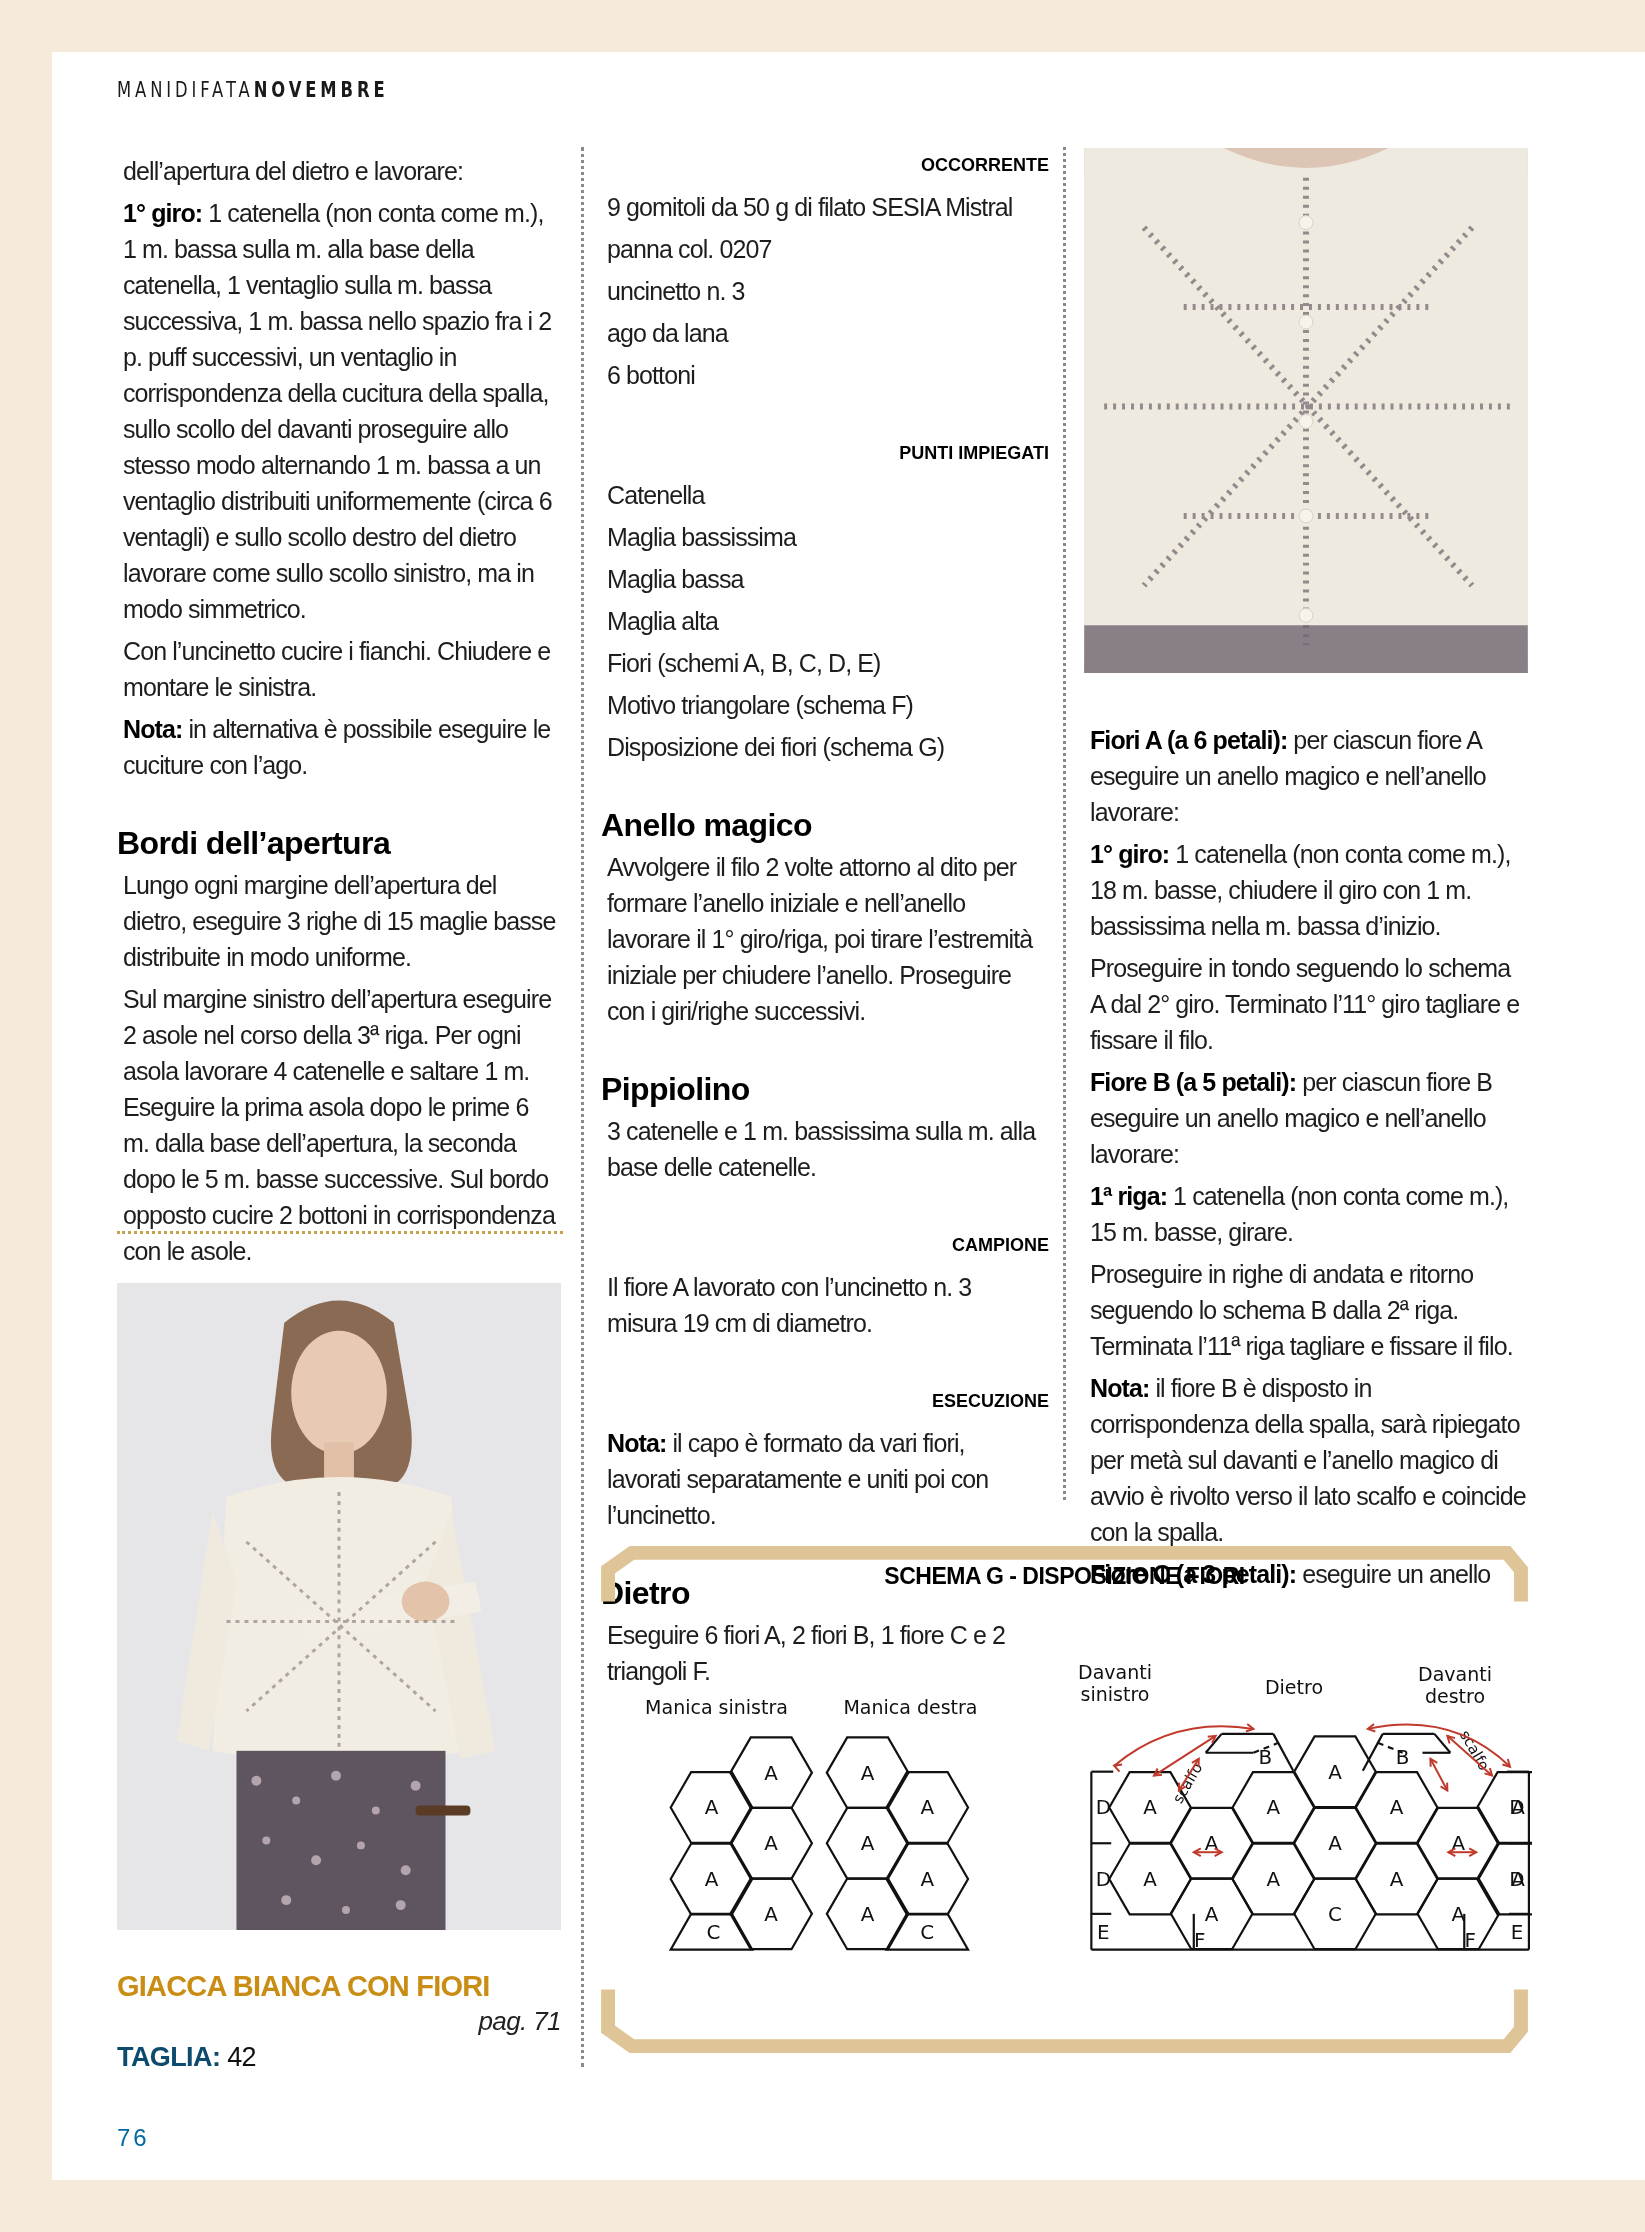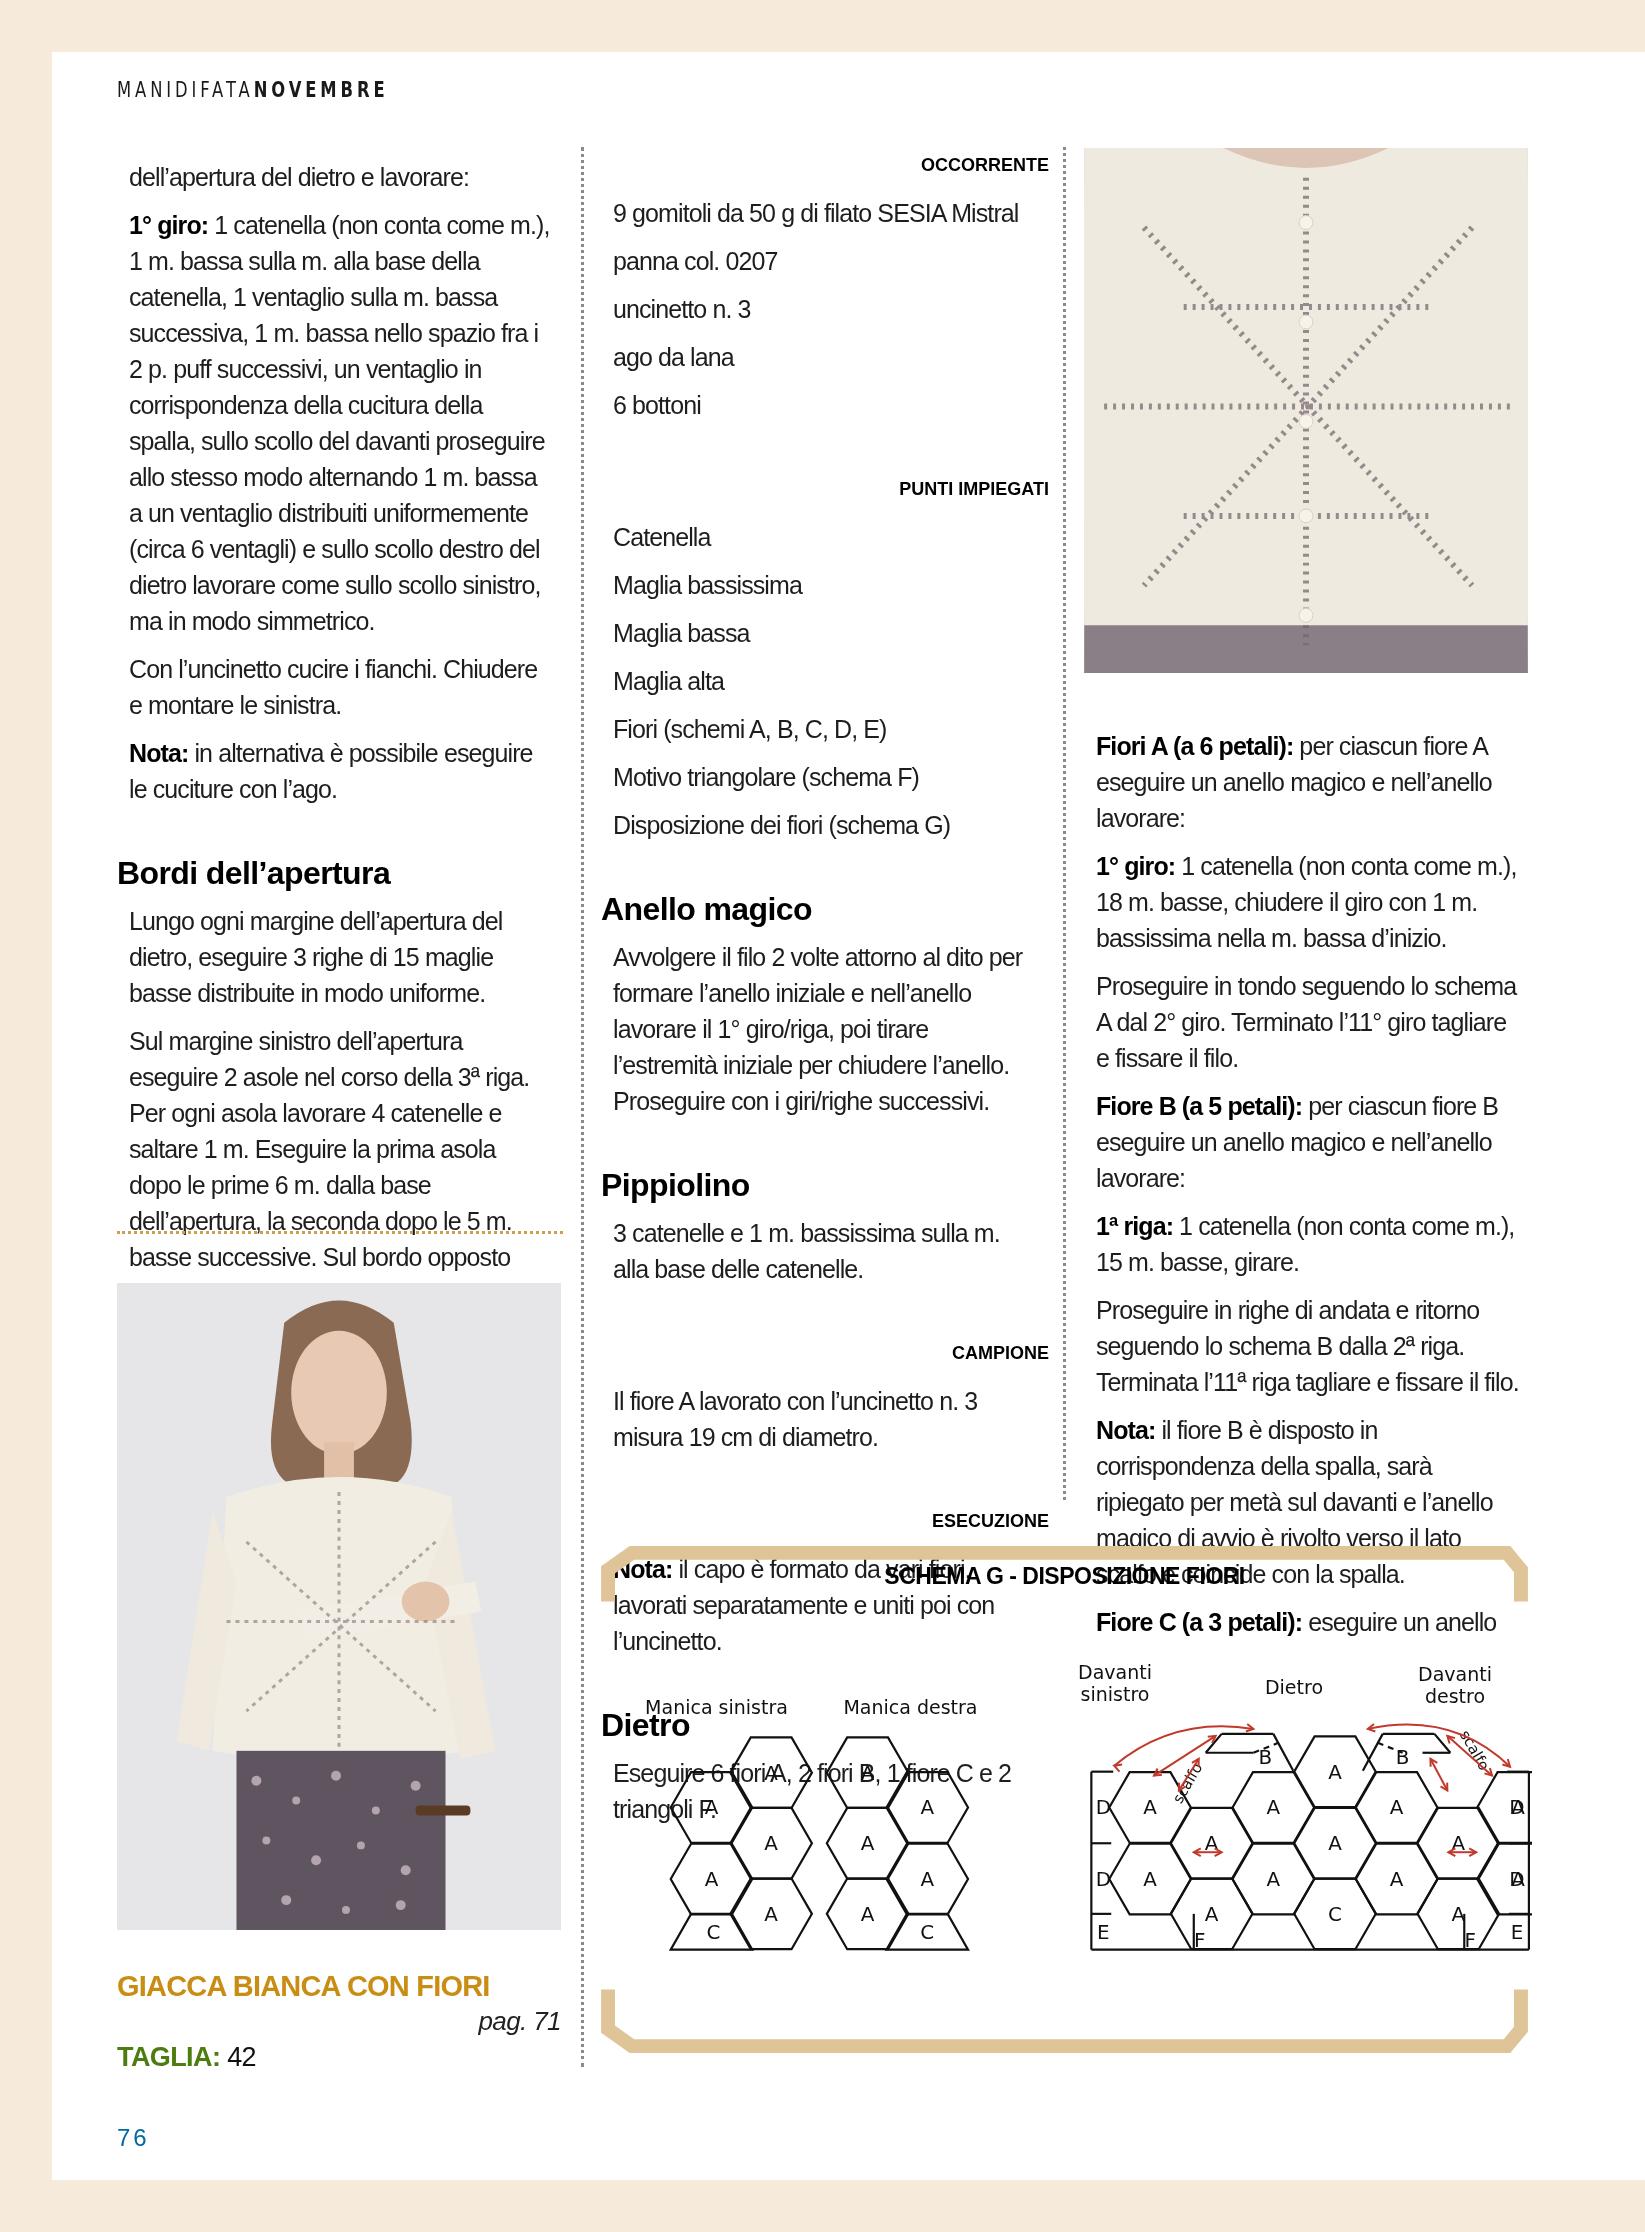--- a/index.html
+++ b/index.html
@@ -2,39 +2,39 @@
 <html><head>
 <meta charset="utf-8">
 <style>
   * { box-sizing: border-box; margin: 0; padding: 0; }
   html, body { width: 1646px; height: 2233px; background: #f6ebdb; overflow: hidden; }
   body { position: relative; font-family: "Liberation Sans", sans-serif; color: #1a1a1a; }
   .page { position: absolute; left: 52px; top: 52px; width: 1594px; height: 2128px; background: #ffffff; }
   .masthead { position: absolute; left: 117px; top: 78px; font-size: 21px; letter-spacing: 5px; font-family: "DejaVu Sans", sans-serif; font-weight: normal; transform: scaleX(0.78); transform-origin: left top; white-space: nowrap; }
   .masthead b { font-weight: bold; }
   .col { position: absolute; font-family: "Liberation Sans", sans-serif; font-size: 25px; line-height: 36px; letter-spacing: -0.9px; color: #1d1d1d; }
-  .col p { margin: 12px; }
+  .col p { margin: 6px; }
   .col .gap { height: 36px; }
   .col b { font-weight: bold; color: #000; }
   .col h3 { font-size: 32px; line-height: 36px; font-weight: bold; color: #000; letter-spacing: -0.6px; }
   .col h2 { font-size: 18px; line-height: 36px; font-weight: bold; color: #000; letter-spacing: 0px; text-align: right; }
   .col1 { left: 117px; top: 147px; width: 448px; }
   .col2 { left: 601px; top: 147px; width: 448px; }
   .col3 { left: 1084px; top: 716px; width: 448px; }
   .vdots { position: absolute; width: 0; border-left: 3px dotted #8a8a8a; }
   .vd1 { left: 581px; top: 147px; height: 1920px; }
   .vd2 { left: 1063px; top: 147px; height: 1353px; }
   .hdots { position: absolute; left: 117px; top: 1231px; width: 446px; height: 0; border-top: 3px dotted #c8a24a; }
   .photo { position: absolute; overflow: hidden; }
   .photo-top { left: 1084px; top: 148px; width: 444px; height: 525px; background: linear-gradient(180deg,#d8d8da 0%, #efebe3 12%, #f1ece2 60%, #e9e4da 90%, #6c6670 100%); }
   .photo-model { left: 117px; top: 1283px; width: 444px; height: 647px; background: #e7e7ea; }
   .title { position: absolute; left: 117px; top: 1970px; font-size: 29px; font-weight: bold; color: #c98d14; letter-spacing: -0.8px; }
   .pag { position: absolute; left: 438px; top: 2006px; width: 123px; text-align: right; font-size: 26px; font-style: italic; color: #222; letter-spacing: -0.6px; }
   .taglia { position: absolute; left: 117px; top: 2042px; font-size: 27px; color: #111; letter-spacing: -0.6px; }
-  .taglia b { font-weight: bold; color: #4d7c0f; }
+  .taglia b { font-weight: bold; color: #0c4a6e; }
   .pagenum { position: absolute; left: 117px; top: 2124px; font-size: 24px; letter-spacing: 3px; color: #0369a1; }
   .schema { position: absolute; left: 597px; top: 1532px; width: 935px; height: 537px; }
   .schema-title { position: absolute; left: 0; top: 31px; width: 935px; text-align: center; font-size: 23px; font-weight: bold; letter-spacing: -0.5px; color: #000; }
   .lbl { position: absolute; font-family: "DejaVu Sans", sans-serif; font-size: 19px; color: #111; text-align: center; line-height: 22px; }
 </style>
 </head>
 <body>
 
 <div class="page"></div>
 

